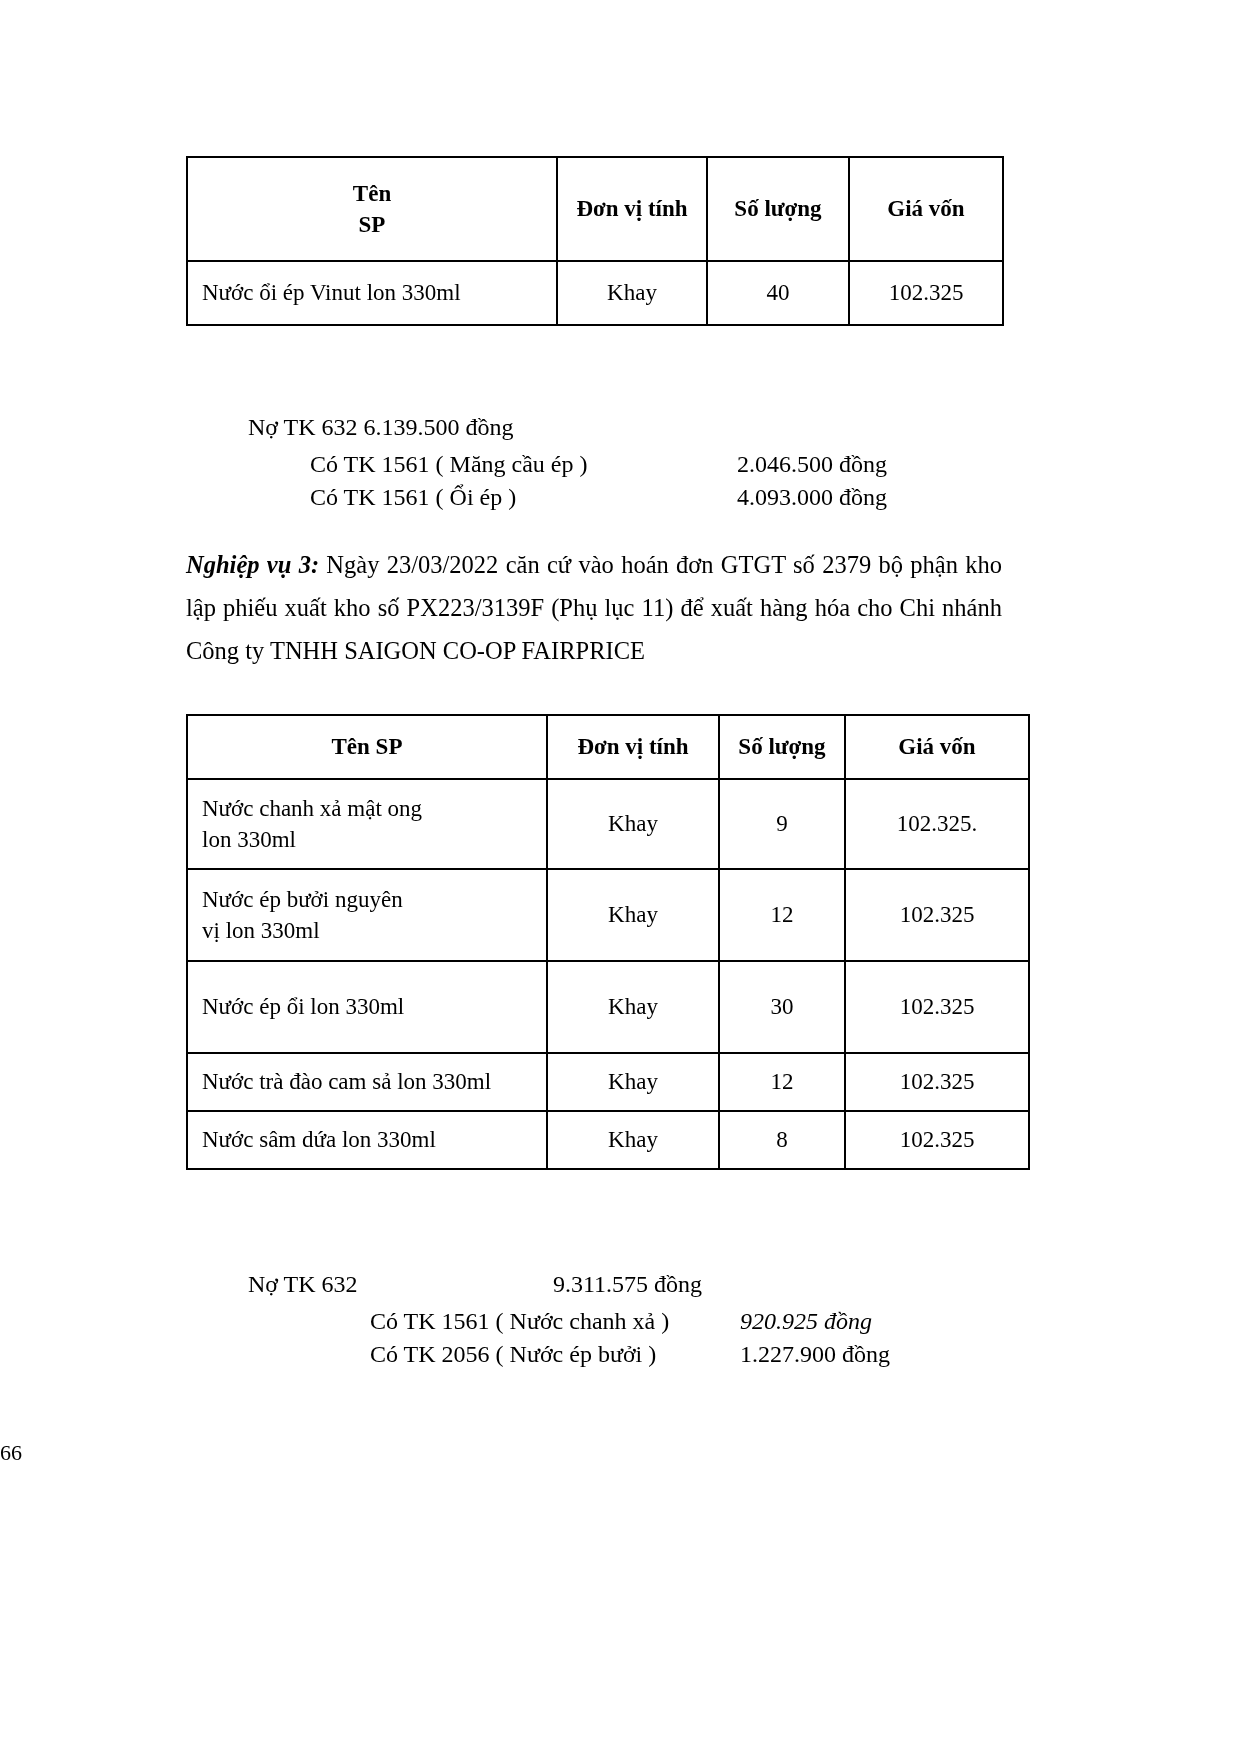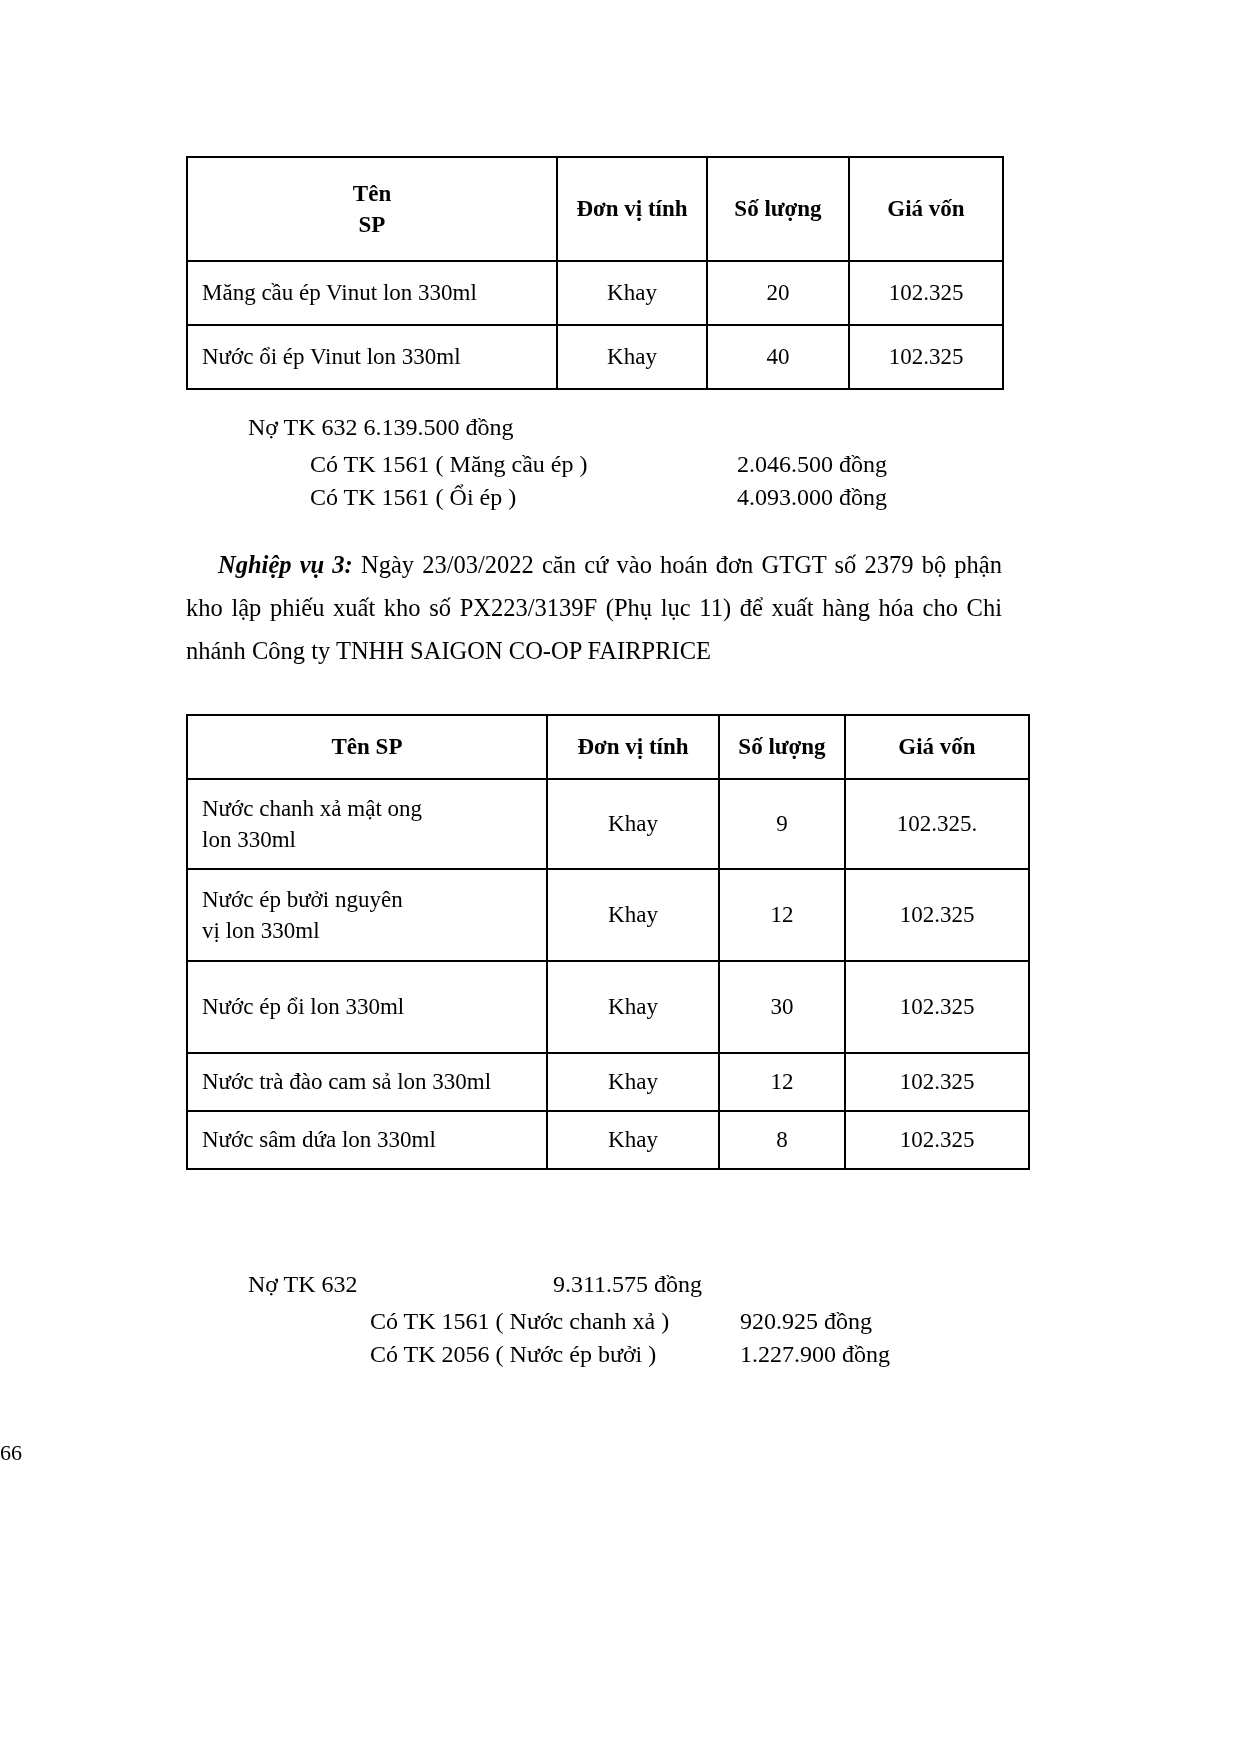--- a/index.html
+++ b/index.html
@@ -84,39 +84,38 @@
   }
   .para {
     position: absolute;
     font-size: 24.5px;
     line-height: 43px;
     text-align: justify;
   }
   .para b {
     font-weight: bold;
     font-style: italic;
-    margin-left: 32px;
   }
 
   #entry1-debit  { left: 248px; top: 415px; }
   #entry1-c1-lbl { left: 310px; top: 452px; }
   #entry1-c1-val { left: 737px; top: 452px; }
   #entry1-c2-lbl { left: 310px; top: 485px; }
   #entry1-c2-val { left: 737px; top: 485px; }
 
   #nghiepvu3 {
     left: 186px;
     top: 543px;
     width: 816px;
   }
 
   #entry2-debit-lbl { left: 248px; top: 1272px; }
   #entry2-debit-val { left: 553px; top: 1272px; }
   #entry2-c1-lbl    { left: 370px; top: 1309px; }
-  #entry2-c1-val    { left: 740px; top: 1309px; }
+  #entry2-c1-val    { left: 740px; top: 1309px; font-style: italic; }
   #entry2-c2-lbl    { left: 370px; top: 1342px; }
   #entry2-c2-val    { left: 740px; top: 1342px; }
 
   #page-number {
     position: absolute;
     left: 0;
     top: 1440px;
     width: 1240px;
     text-align: left;
     font-size: 22px;
@@ -134,26 +133,20 @@
           <div>Tên</div>
           <div>SP</div>
         </th>
         <th class="h-unit">Đơn vị tính</th>
         <th class="h-qty">Số lượng</th>
         <th class="h-cost">Giá vốn</th>
       </tr>
     </thead>
     <tbody>
       <tr>
-        <td class="c-name">Măng cầu ép Vinut lon 330ml</td>
-        <td class="c-center">Khay</td>
-        <td class="c-center">20</td>
-        <td class="c-center">102.325</td>
-      </tr>
-      <tr>
         <td class="c-name">Nước ổi ép Vinut lon 330ml</td>
         <td class="c-center">Khay</td>
         <td class="c-center">40</td>
         <td class="c-center">102.325</td>
       </tr>
     </tbody>
   </table>
 
   <div class="txt" id="entry1-debit">Nợ TK 632 6.139.500 đồng</div>
   <div class="txt" id="entry1-c1-lbl">Có TK 1561 ( Măng cầu ép )</div>

